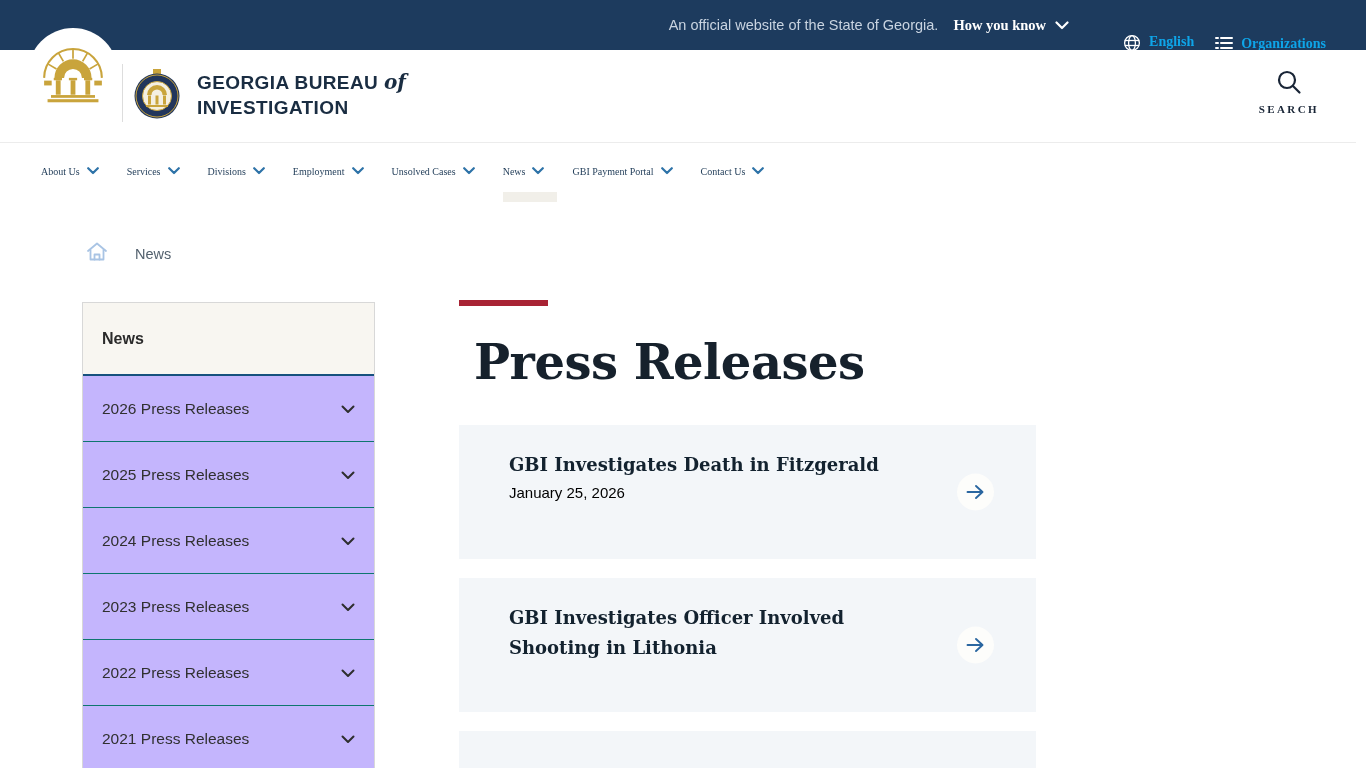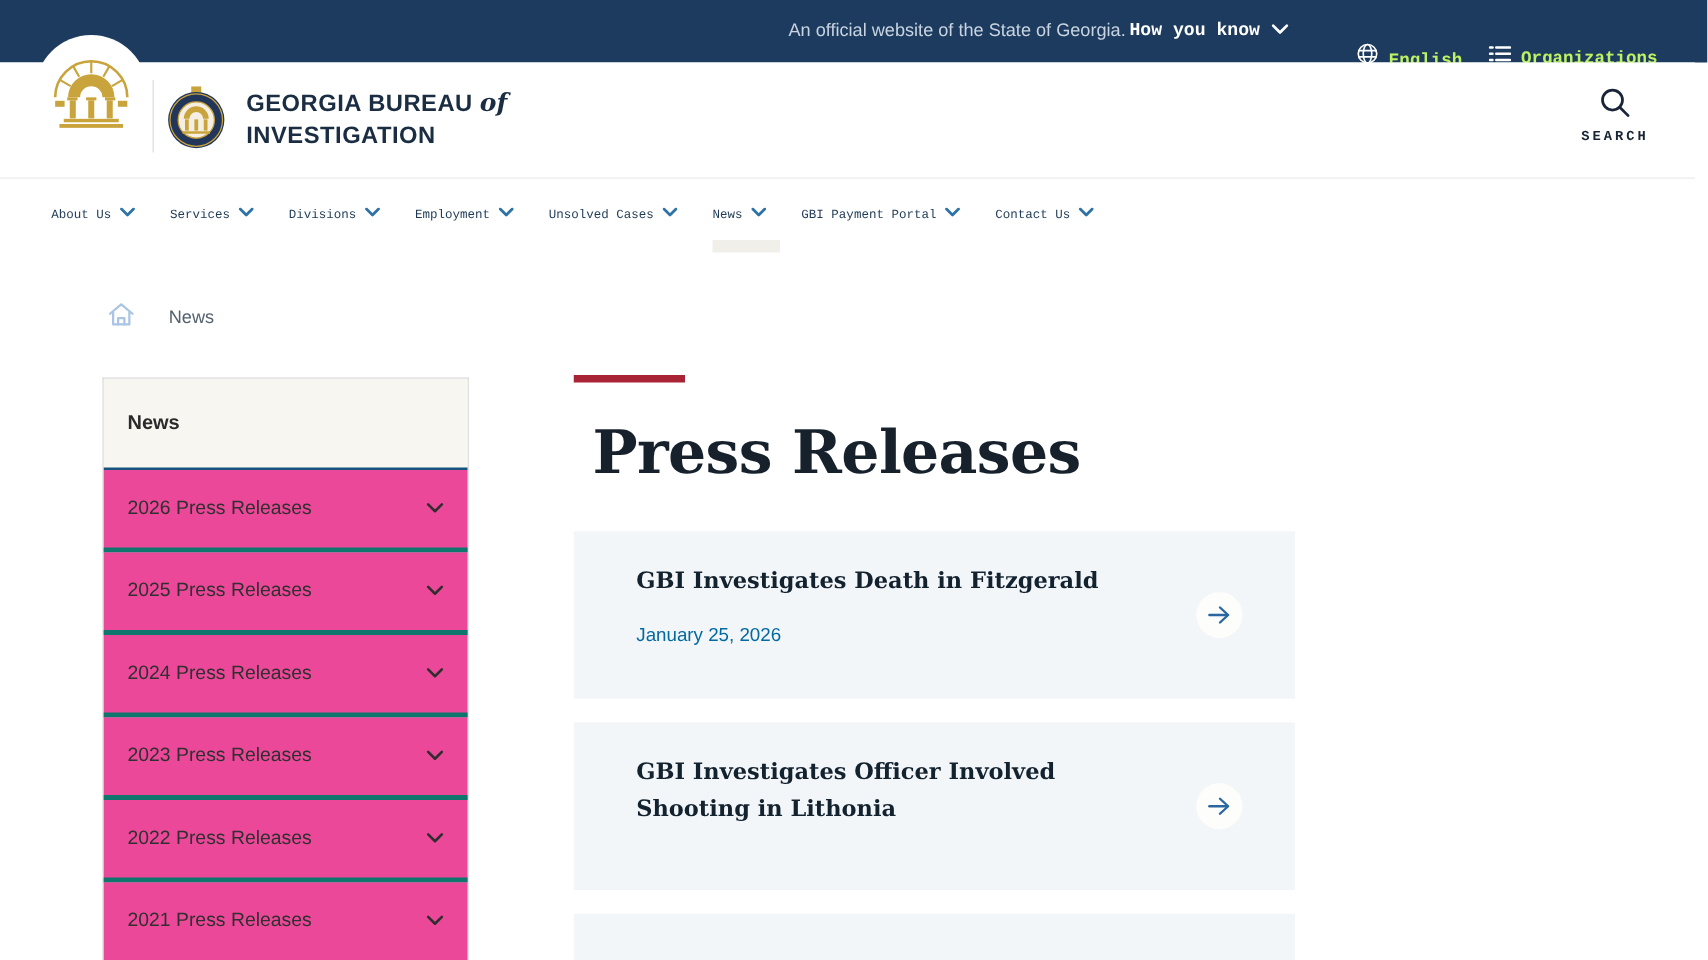--- a/index.html
+++ b/index.html
@@ -11,32 +11,32 @@
     --navy-text:#1a2d42;
     --sidebar-head-bg:#f8f6f1;
     --sidebar-border-blue:#17517e;
   }
   *{box-sizing:border-box;}
   html,body{margin:0;padding:0;}
   body{
     width:1366px;height:768px;overflow:hidden;position:relative;
     background:#fff;font-family:"Liberation Sans",sans-serif;
   }
-  button{background:none;border:none;cursor:pointer;font-family:Liberation Mono, monospace;padding:0;}
+  button{background:none;border:none;cursor:pointer;font-family:Liberation Serif, serif;padding:0;}
 
   
   .topbar{
     position:absolute;top:0;left:0;width:1366px;height:50px;
     background:var(--topbar-navy);
     display:flex;align-items:center;justify-content:flex-end;
     padding-right:40px;z-index:1;
   }
-  .official{color:#c9d4e1;font-size:14.5px;margin-right:3px;}
+  .official{color:#c9d4e1;font-size:14.5px;margin-right:15px;}
   .hyk{display:flex;align-items:center;gap:9px;color:#fff;font-weight:bold;font-size:14.5px;margin-right:54px;}
-  .tb-btn{display:flex;align-items:flex-end;gap:8px;color:#bef264;font-weight:bold;font-size:14px;margin-top:40px;}
+  .tb-btn{display:flex;align-items:flex-start;gap:8px;color:#0ea5e9;font-weight:bold;font-size:14px;margin-top:40px;}
   .lang{margin-right:21px;}
 
   
   .header{
     position:absolute;top:50px;left:0;width:1356px;height:93px;background:#fff;
     border-bottom:1px solid #ececec;z-index:2;
   }
   .logo-circle{
     position:absolute;left:28px;top:-22px;width:90px;height:90px;border-radius:50%;
     background:#fff;display:flex;align-items:center;justify-content:center;z-index:3;
@@ -74,41 +74,41 @@
     border:1px solid #d8d8d8;border-bottom:none;
   }
   .sb-head{
     background:var(--sidebar-head-bg);height:73px;display:flex;align-items:center;
     padding:0 19px;font-weight:bold;font-size:16px;color:#2b2b2b;
     border-bottom:2px solid var(--sidebar-border-blue);
   }
   .sb-list{list-style:none;margin:0;padding:0;}
   .sb-item{
     height:66px;display:flex;align-items:center;justify-content:space-between;
-    padding:0 19px;border-bottom:4px solid #0f766e;font-size:15.5px;color:#303030;
-    cursor:pointer;background:#ec4899;
+    padding:0 19px;border-bottom:1px solid #0f766e;font-size:15.5px;color:#303030;
+    cursor:pointer;background:#c4b5fd;
   }
 
   
   .main{position:absolute;left:459px;top:300px;width:577px;}
   .red-bar{width:89px;height:6px;background:var(--accent-red);}
   .page-title{
     font-family:"DejaVu Serif",serif;font-size:48px;font-weight:bold;
     color:#16212c;margin:28px 0 0 15px;letter-spacing:-.5px;
   }
   .cards{margin-top:35px;display:flex;flex-direction:column;gap:19px;}
   .card{
     position:relative;background:var(--card-bg);
     padding:25px 110px 19px 50px;min-height:134px;cursor:pointer;
   }
   .card-title{
     font-family:"DejaVu Serif",serif;font-size:18px;font-weight:bold;
     color:#13222f;line-height:30px;max-width:430px;margin:0;
   }
-  .card-date{font-size:15px;color:#0369a1;margin-top:20px;}
+  .card-date{font-size:15px;color:#000000;margin-top:4px;}
   .card-arrow{
     position:absolute;right:42px;top:50%;transform:translateY(-50%);
     width:37px;height:37px;border-radius:50%;background:#fdfdfb;
     display:flex;align-items:center;justify-content:center;
   }
 </style>
 </head>
 <body>
 
 <header class="topbar">

